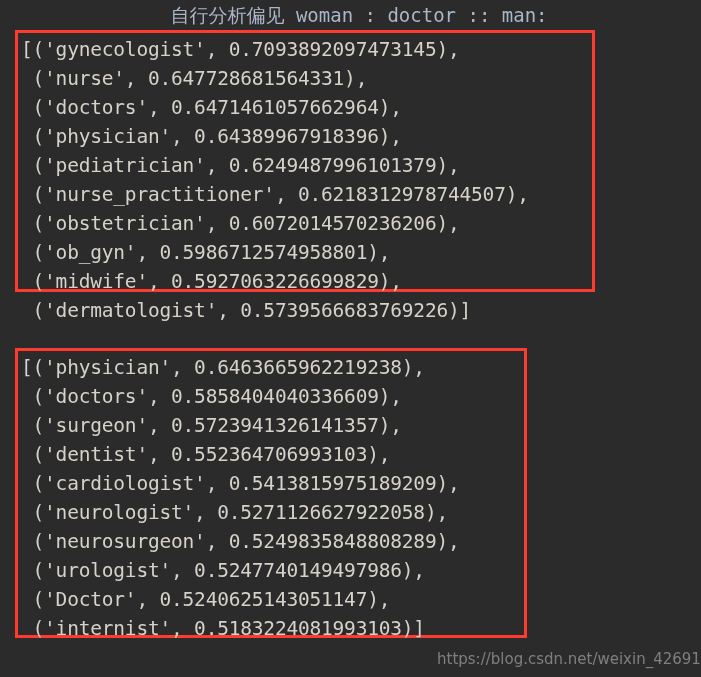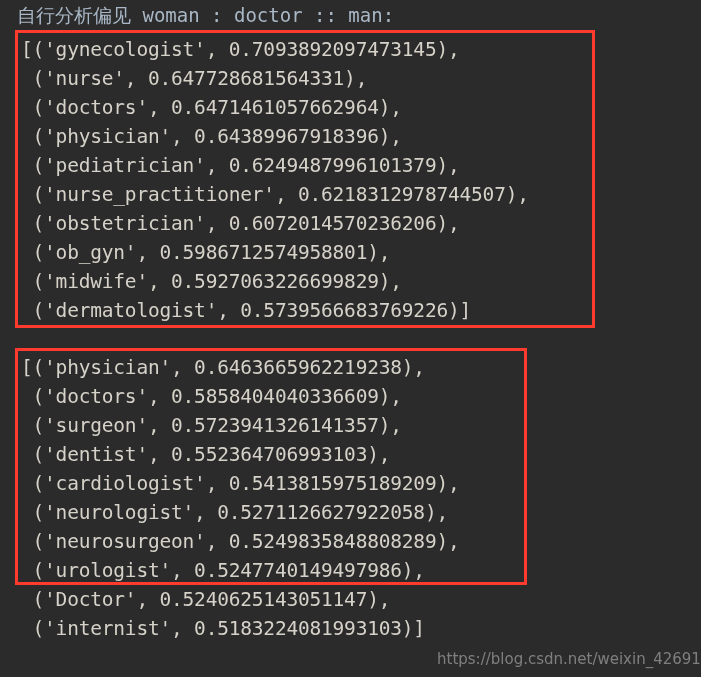--- a/index.html
+++ b/index.html
@@ -28,20 +28,21 @@
   }
 
   .heading {
     color: #a9b7c6;
     font-family: "DejaVu Sans Mono", "Liberation Mono", monospace;
     font-size: 19px;
     line-height: 27px;
     white-space: pre;
     padding-left: 17px;
     letter-spacing: 0px;
+    text-align: center;
   }
 
   .codebox {
     position: relative;
     border: 3px solid #ff3b30;
     box-sizing: border-box;
     background: transparent;
   }
 
   .codebox pre {
@@ -54,30 +55,30 @@
     white-space: pre;
     letter-spacing: -0.2px;
   }
 
   
   #block-1 { top: 2px; }
   #block-1 .codebox {
     margin-left: 15px;
     margin-right: 106px;
     margin-top: 1px;
-    height: 298px;
+    height: 262px;
   }
 
   
   #block-2 { top: 347px; }
   #block-2 .codebox {
     margin-left: 15px;
     margin-right: 174px;
     margin-top: 1px;
-    height: 237px;
+    height: 290px;
   }
 
   .watermark {
     position: absolute;
     left: 437px;
     top: 650px;
     color: #8e8e8e;
     font-family: "DejaVu Sans", "Liberation Sans", sans-serif;
     font-size: 15px;
     line-height: 18px;

